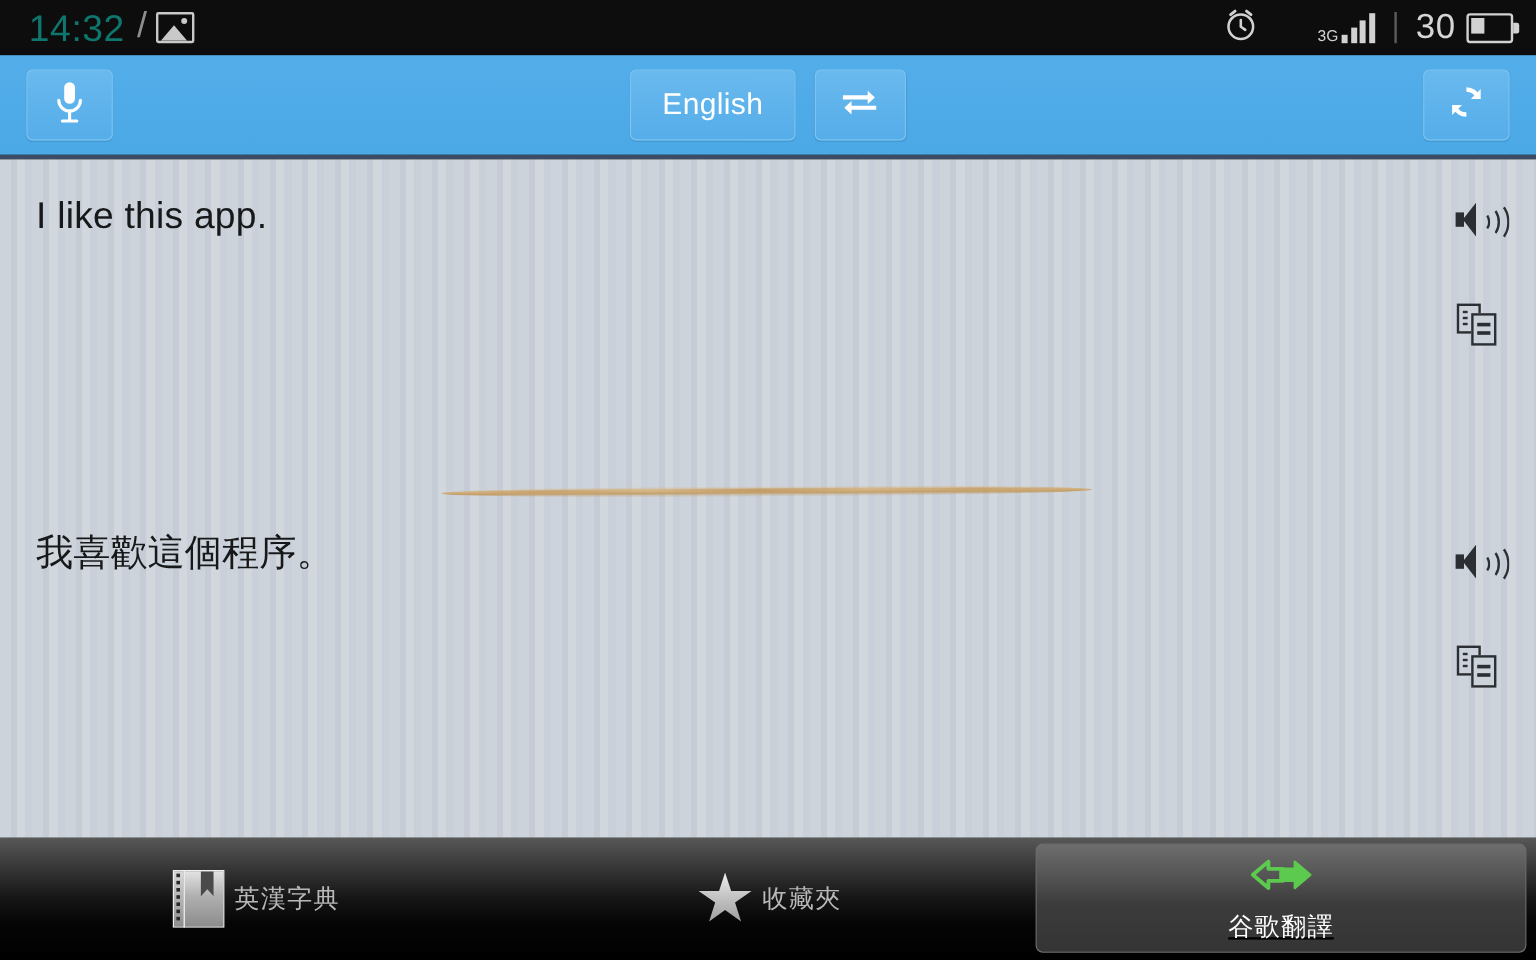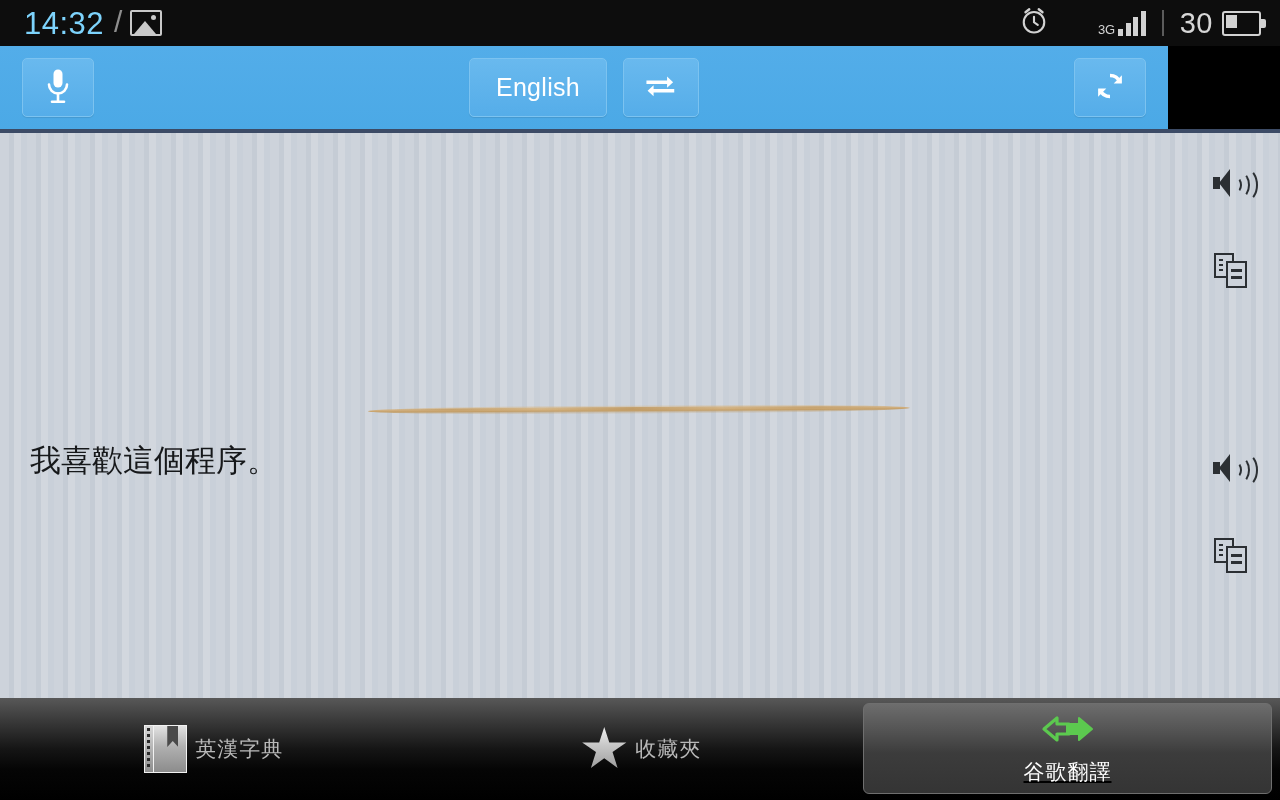--- a/index.html
+++ b/index.html
@@ -26,21 +26,21 @@
     width: 1280px;
     height: 46px;
     background: #0d0d0d;
     display: flex;
     align-items: center;
     box-sizing: border-box;
     padding: 0 14px 0 24px;
   }
   .sb-left { display: flex; align-items: center; gap: 0px; }
   .sb-clock {
-    color: #7dd3fc;
+    color: #0f766e;
     font-size: 31px;
     letter-spacing: 0.5px;
     line-height: 1;
     font-weight: 400;
   }
   .sb-slash {
     color: #8e8e8e;
     font-size: 30px;
     margin: 0 8px 0 10px;
     transform: translateY(-1px);
@@ -81,21 +81,21 @@
     right: 4px; top: 3px;
     width: 5px; height: 5px;
     border-radius: 50%;
     background: #c9c9c9;
   }
 
   
   .toolbar {
     position: absolute;
     left: 0; top: 46px;
-    width: 1168px;
+    width: 1280px;
     height: 83px;
     background: linear-gradient(180deg, #53ade9 0%, #4ba9e6 100%);
     display: flex;
     align-items: center;
     box-sizing: border-box;
     padding: 0 22px;
   }
   .tb-sep {
     position: absolute;
     left: 0; top: 129px;
@@ -443,20 +443,21 @@
           <path d="M20.4 4.4 L20.4 10.2 L14.6 10.2 Z" fill="#ffffff"></path>
           <path d="M3.6 19.6 L3.6 13.8 L9.4 13.8 Z" fill="#ffffff"></path>
         </svg>
       </span>
     </div>
   </div>
   <div class="tb-sep"></div>
 
   <div class="content">
 
+    <div class="src-text">I like this app.</div>
 
     <div class="act-col" style="top: 24px;">
       <div class="act-btn">
         <span class="ico-speaker">
           <span class="body"></span>
             <span class="cone"></span>
           <span class="wave w1"></span>
             <span class="wave w2"></span>
             <span class="wave w3"></span>
         </span>

